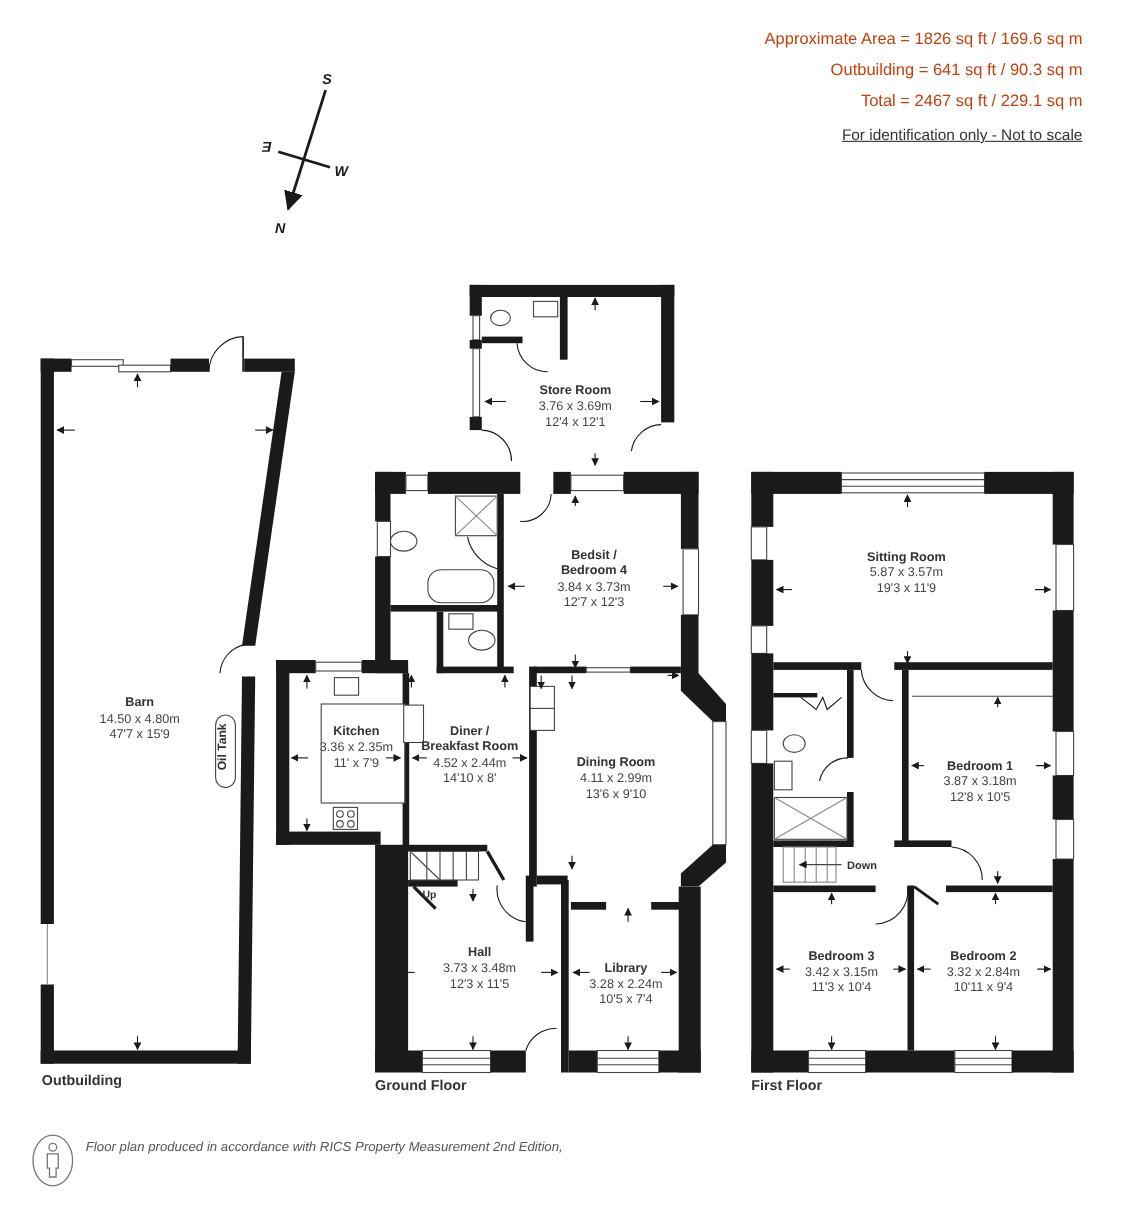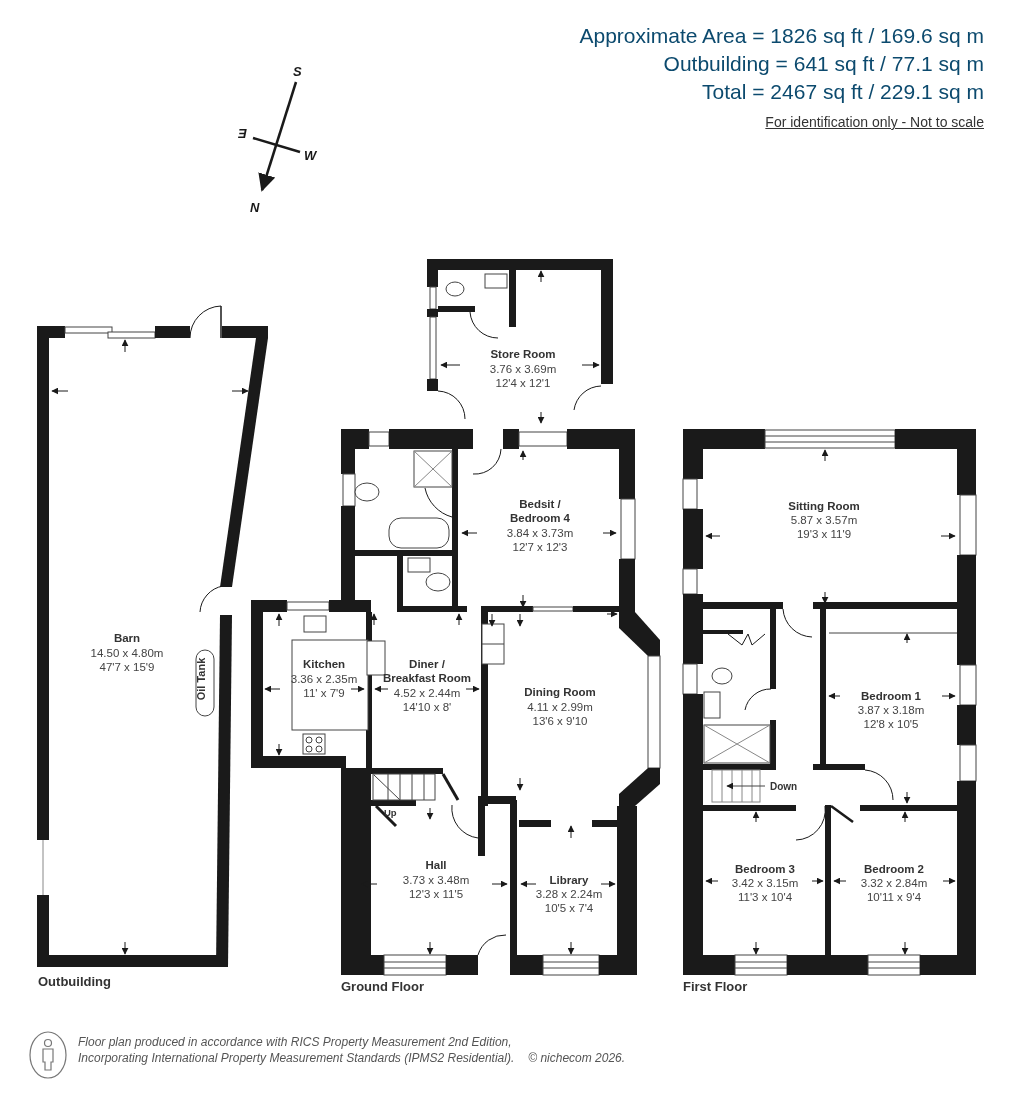--- a/index.html
+++ b/index.html
@@ -1,37 +1,37 @@
 <!DOCTYPE html>
 <html><head>
 <meta charset="utf-8">
 <style>
   html, body { margin: 0; padding: 0; background: #ffffff; }
   body { width: 1024px; height: 1104px; position: relative; overflow: hidden; font-family: "Liberation Sans", sans-serif; color: #1e1e1e; }
   .area-block { position: absolute; right: 40px; top: 22px; text-align: right; }
-  .area-line { font-size: 21px; line-height: 28px; color: #0c4a6e; }
+  .area-line { font-size: 15px; line-height: 28px; color: #c2410c; }
   .area-note { font-size: 14px; line-height: 20px; color: #333; margin-top: 6px; text-decoration: underline; }
   svg.plan { position: absolute; left: 0; top: 0; }
   .wall { fill: #1a1a1a; }
   .thin { stroke: #1a1a1a; stroke-width: 1; fill: none; }
   .win { fill: #fff; stroke: #444; stroke-width: 1; }
   .room-name { font-family: "Liberation Sans", sans-serif; font-weight: bold; font-size: 11.5px; fill: #333; text-anchor: middle; }
   .room-dim { font-family: "Liberation Sans", sans-serif; font-size: 11.5px; fill: #444; text-anchor: middle; }
   .floor-label { font-family: "Liberation Sans", sans-serif; font-weight: bold; font-size: 13px; fill: #333; }
   .compass-txt { font-family: "Liberation Sans", sans-serif; font-weight: bold; font-size: 13px; fill: #1a1a1a; font-style: italic; }
   .footer { position: absolute; left: 78px; top: 1034px; font-size: 12px; line-height: 16px; color: #555; font-style: italic; }
   .footer-icon { position: absolute; left: 28px; top: 1030px; width: 44px; height: 50px; }
   .copyright { margin-left: 14px; }
 </style>
 </head>
 <body>
 
 <div class="area-block">
   <div class="area-line">Approximate Area = 1826 sq ft / 169.6 sq m</div>
-  <div class="area-line">Outbuilding = 641 sq ft / 77.1 sq m</div>
+  <div class="area-line">Outbuilding = 641 sq ft / 90.3 sq m</div>
   <div class="area-line">Total = 2467 sq ft / 229.1 sq m</div>
   <div class="area-note">For identification only - Not to scale</div>
 </div>
 
 <svg class="plan" width="1024" height="1104" viewBox="0 0 1024 1104">
   <defs>
     <marker id="arr" viewBox="0 0 10 10" refX="9" refY="5" markerWidth="7" markerHeight="7" orient="auto-start-reverse">
       <path d="M0,0 L10,5 L0,10 z" fill="#1a1a1a"></path>
     </marker>
   </defs>
@@ -334,14 +334,13 @@
   </g>
 </svg>
 
 <svg class="footer-icon" viewBox="0 0 44 50">
   <ellipse cx="20" cy="25" rx="18" ry="23" fill="none" stroke="#777" stroke-width="1.2"></ellipse>
   <circle cx="20" cy="13" r="3.5" fill="none" stroke="#777" stroke-width="1.2"></circle>
   <path d="M15,19 L25,19 L25,32 L23,32 L23,40 L17,40 L17,32 L15,32 Z" fill="none" stroke="#777" stroke-width="1.2"></path>
 </svg>
 <div class="footer">
   <div>Floor plan produced in accordance with RICS Property Measurement 2nd Edition,</div>
-  <div><span>Incorporating International Property Measurement Standards (IPMS2 Residential).</span><span class="copyright">© nichecom 2026.</span></div>
 </div>
 
 </body></html>

